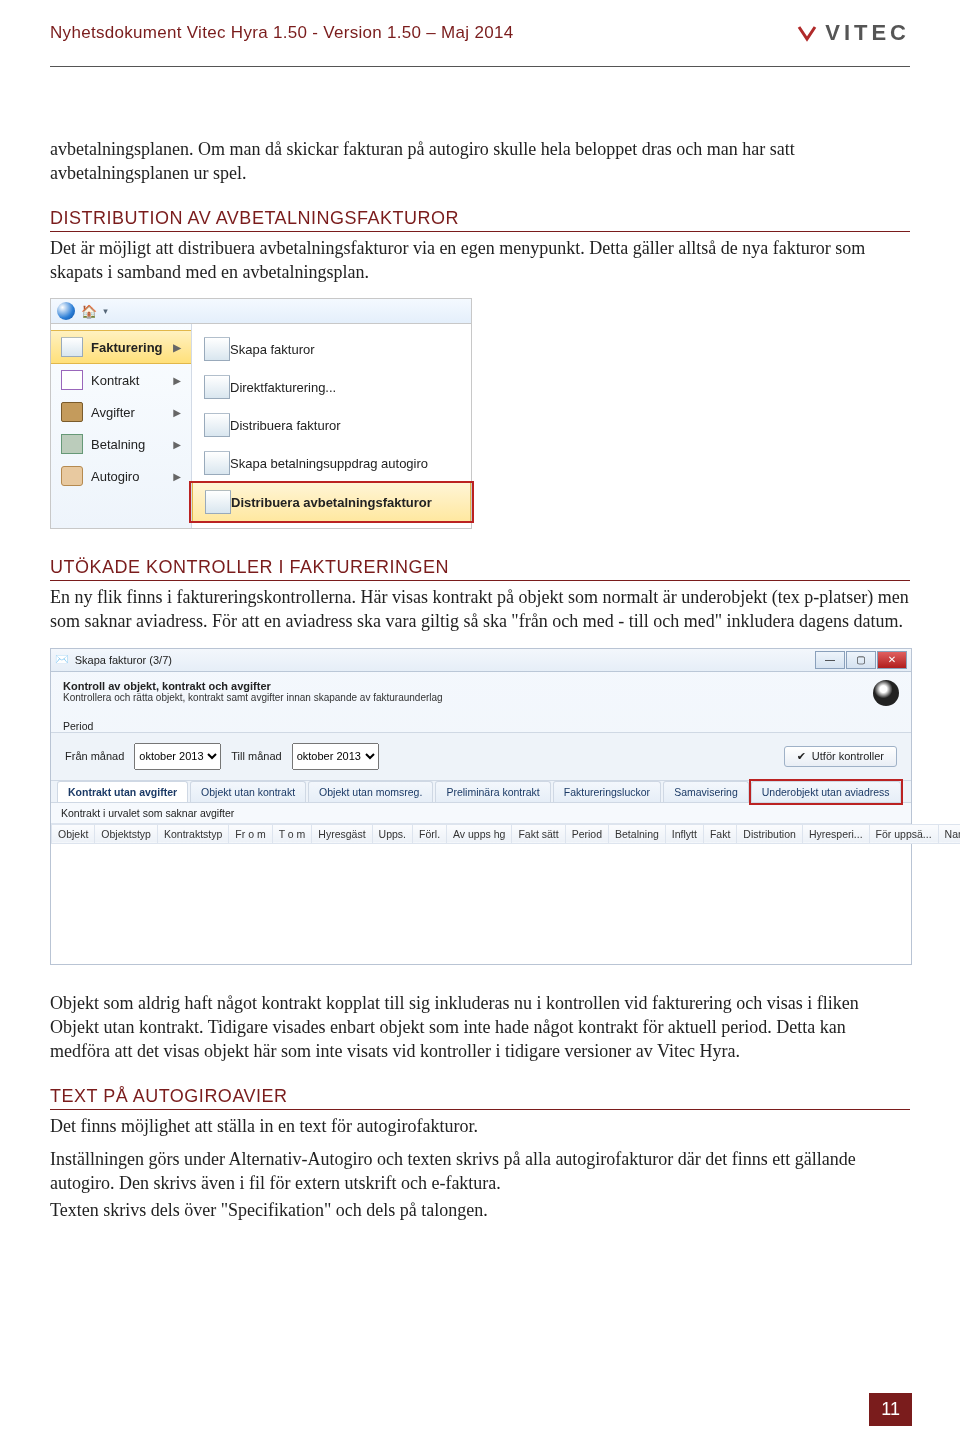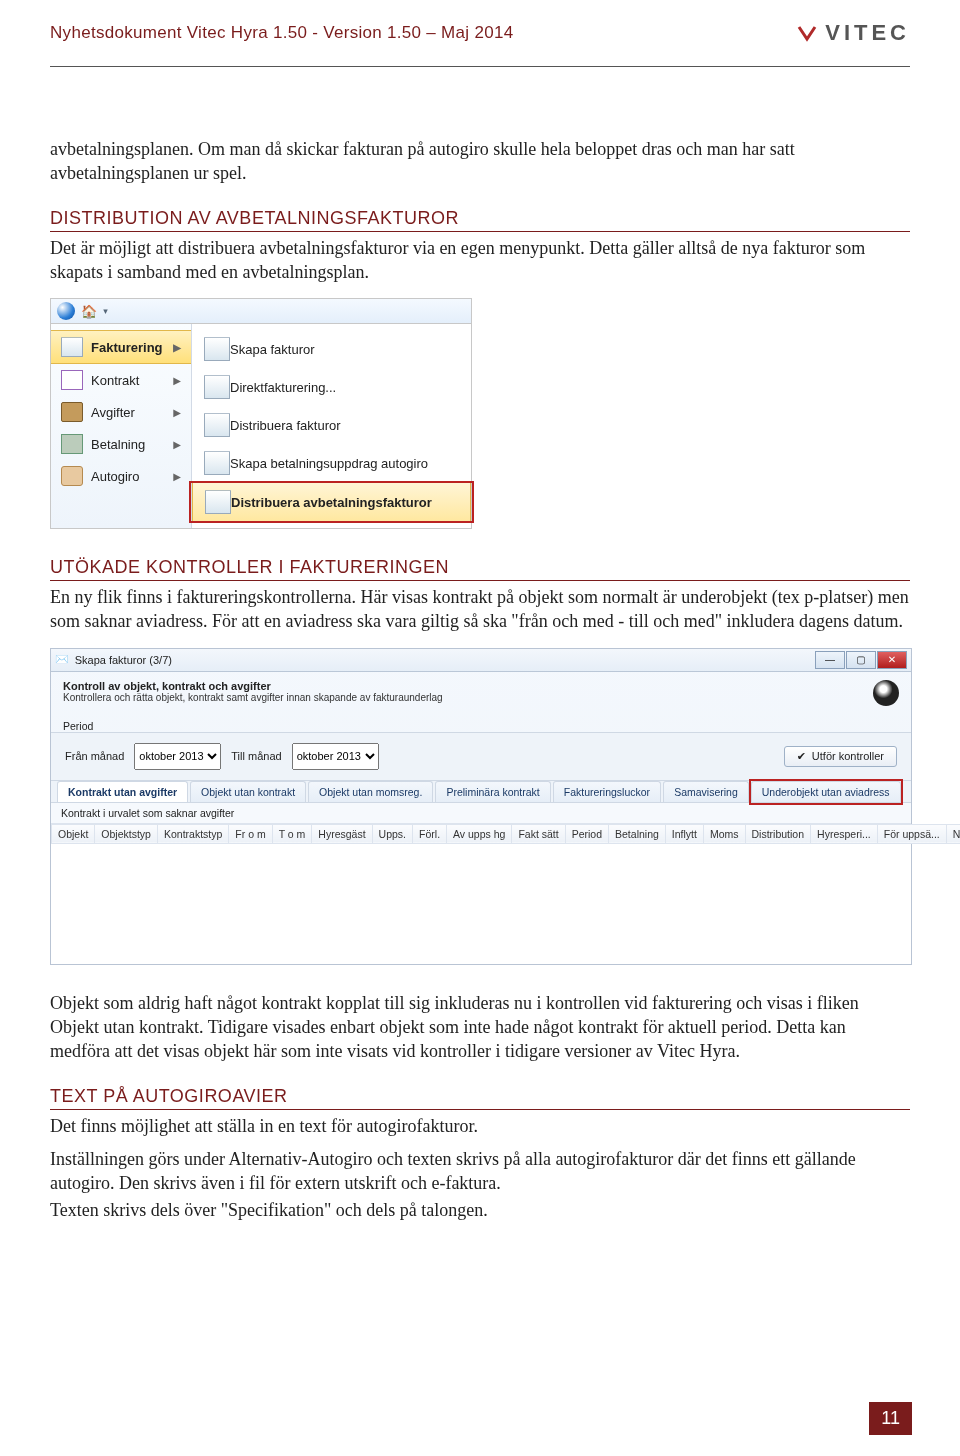--- a/index.html
+++ b/index.html
@@ -171,21 +171,21 @@
   .wiz .subline{padding:4px 10px;font-size:10.5px;background:#f6f9fd;border-bottom:1px solid #dde4ee;}
   .wiz table{width:100%;border-collapse:collapse;background:#fff;}
   .wiz th{
     font-weight:normal;font-size:10.5px;text-align:left;
     background:linear-gradient(#fbfcfe,#ecf1f7);
     border:1px solid #dde4ee;padding:3px 6px;color:#333;white-space:nowrap;
   }
   .wiz .tbody{height:120px;background:#fff;}
 
   .page-num{
-    position:absolute;right:48px;bottom:21px;
+    position:absolute;right:48px;bottom:30px;
     background:#7a1c1c;color:#fff;
     font-family:Verdana,sans-serif;font-size:18px;
     padding:6px 12px;
   }
 </style>
 </head>
 <body>
 
 <div class="page">
 
@@ -333,21 +333,21 @@
             <th>Fr o m</th>
             <th>T o m</th>
             <th>Hyresgäst</th>
             <th>Upps.</th>
             <th>Förl.</th>
             <th>Av upps hg</th>
             <th>Fakt sätt</th>
             <th>Period</th>
             <th>Betalning</th>
             <th>Inflytt</th>
-            <th>Moms</th>
+            <th>Fakt</th>
             <th>Distribution</th>
             <th>Hyresperi...</th>
             <th>För uppsä...</th>
             <th>Namnskylt</th>
           </tr>
         </thead>
     </table>
     <div class="tbody"></div>
   </div>
 

